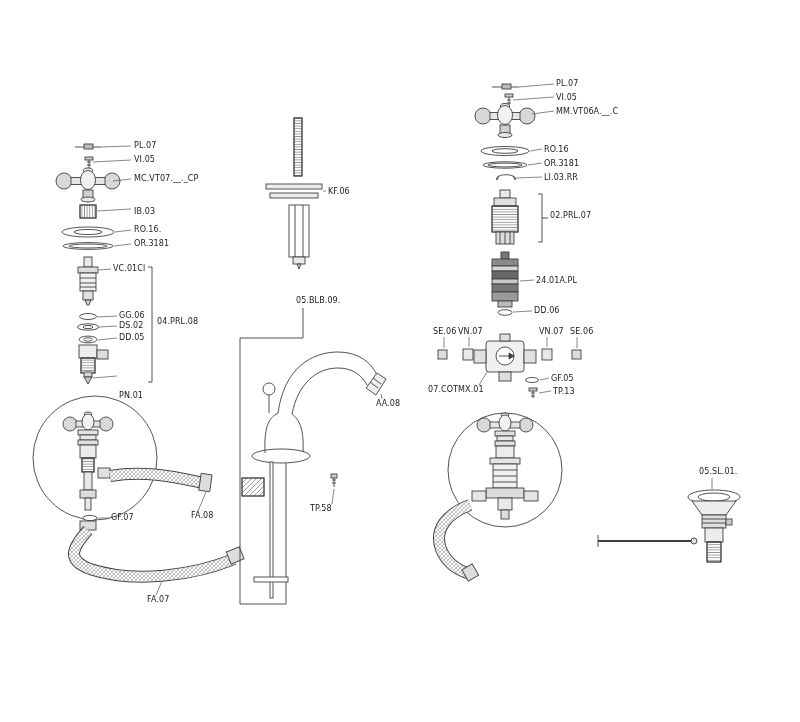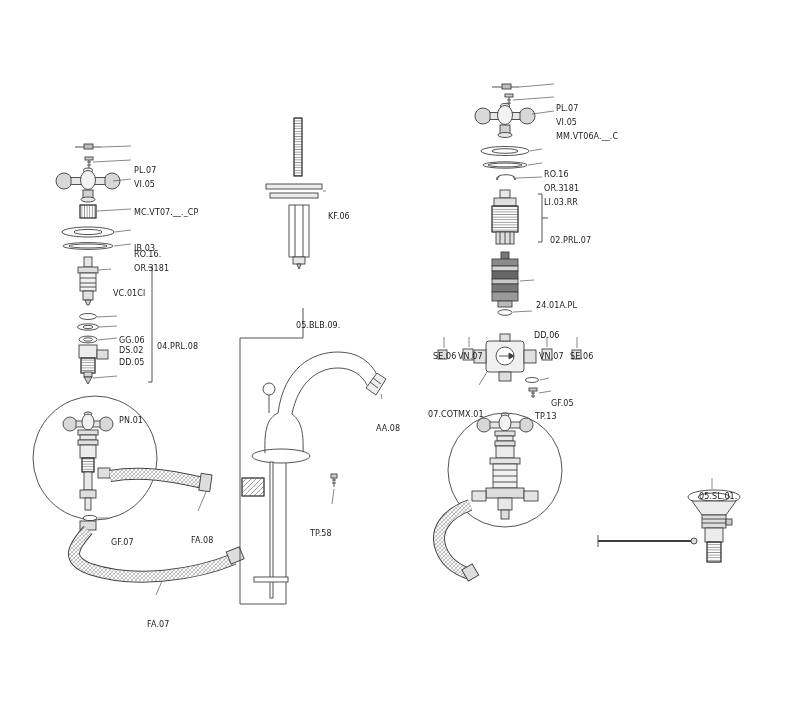--- a/index.html
+++ b/index.html
@@ -7,21 +7,20 @@
   body { font-family: "DejaVu Sans", sans-serif; position: relative; overflow: hidden; }
   .stage { position: absolute; left: 0; top: 0; width: 800px; height: 722px; background: #ffffff; }
   .stage svg { position: absolute; left: 0; top: 0; }
   .lbl {
     position: absolute;
     font-size: 8px;
     line-height: 1;
     color: #1a1a1a;
     white-space: nowrap;
     letter-spacing: 0.1px;
-    margin-top: 25px;
   }
 </style>
 </head>
 <body>
 
 <div class="stage">
 
 <svg width="800" height="722" viewBox="0 0 800 722">
   <defs>
     <pattern id="thread" width="6" height="2.6" patternUnits="userSpaceOnUse">
@@ -286,22 +285,22 @@
       <line x1="487" y1="372" x2="479" y2="385"></line>
       <line x1="540" y1="380" x2="549" y2="378"></line>
       <line x1="539" y1="393" x2="551" y2="391"></line>
       <line x1="712" y1="478" x2="712" y2="489"></line>
     </g>
   </g>
 </svg>
 
   <span class="lbl" style="left:134px;top:142px">PL.07</span>
   <span class="lbl" style="left:134px;top:156px">VI.05</span>
-  <span class="lbl" style="left:134px;top:184px">MC.VT07.__._CP</span>
-  <span class="lbl" style="left:134px;top:220px">IB.03</span>
+  <span class="lbl" style="left:134px;top:175px">MC.VT07.__._CP</span>
+  <span class="lbl" style="left:134px;top:208px">IB.03</span>
   <span class="lbl" style="left:134px;top:226px">RO.16.</span>
   <span class="lbl" style="left:134px;top:240px">OR.3181</span>
   <span class="lbl" style="left:113px;top:265px">VC.01Cl</span>
   <span class="lbl" style="left:119px;top:312px">GG.06</span>
   <span class="lbl" style="left:119px;top:322px">DS.02</span>
   <span class="lbl" style="left:119px;top:334px">DD.05</span>
   <span class="lbl" style="left:157px;top:318px">04.PRL.08</span>
   <span class="lbl" style="left:119px;top:392px">PN.01</span>
   <span class="lbl" style="left:111px;top:514px">GF.07</span>
   <span class="lbl" style="left:191px;top:512px">FA.08</span>
@@ -320,17 +319,17 @@
   <span class="lbl" style="left:544px;top:174px">LI.03.RR</span>
   <span class="lbl" style="left:550px;top:212px">02.PRL.07</span>
   <span class="lbl" style="left:536px;top:277px">24.01A.PL</span>
   <span class="lbl" style="left:534px;top:307px">DD.06</span>
   <span class="lbl" style="left:433px;top:328px">SE.06</span>
   <span class="lbl" style="left:458px;top:328px">VN.07</span>
   <span class="lbl" style="left:539px;top:328px">VN.07</span>
   <span class="lbl" style="left:570px;top:328px">SE.06</span>
   <span class="lbl" style="left:428px;top:386px">07.COTMX.01</span>
   <span class="lbl" style="left:551px;top:375px">GF.05</span>
-  <span class="lbl" style="left:535px;top:388px">TP.13</span>
+  <span class="lbl" style="left:553px;top:388px">TP.13</span>
 
   <span class="lbl" style="left:699px;top:468px">05.SL.01.</span>
 
 </div>
 
 </body></html>

